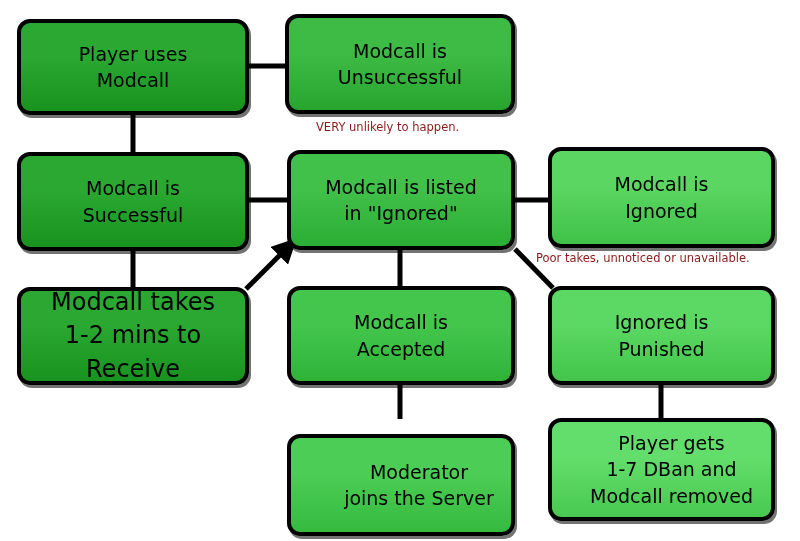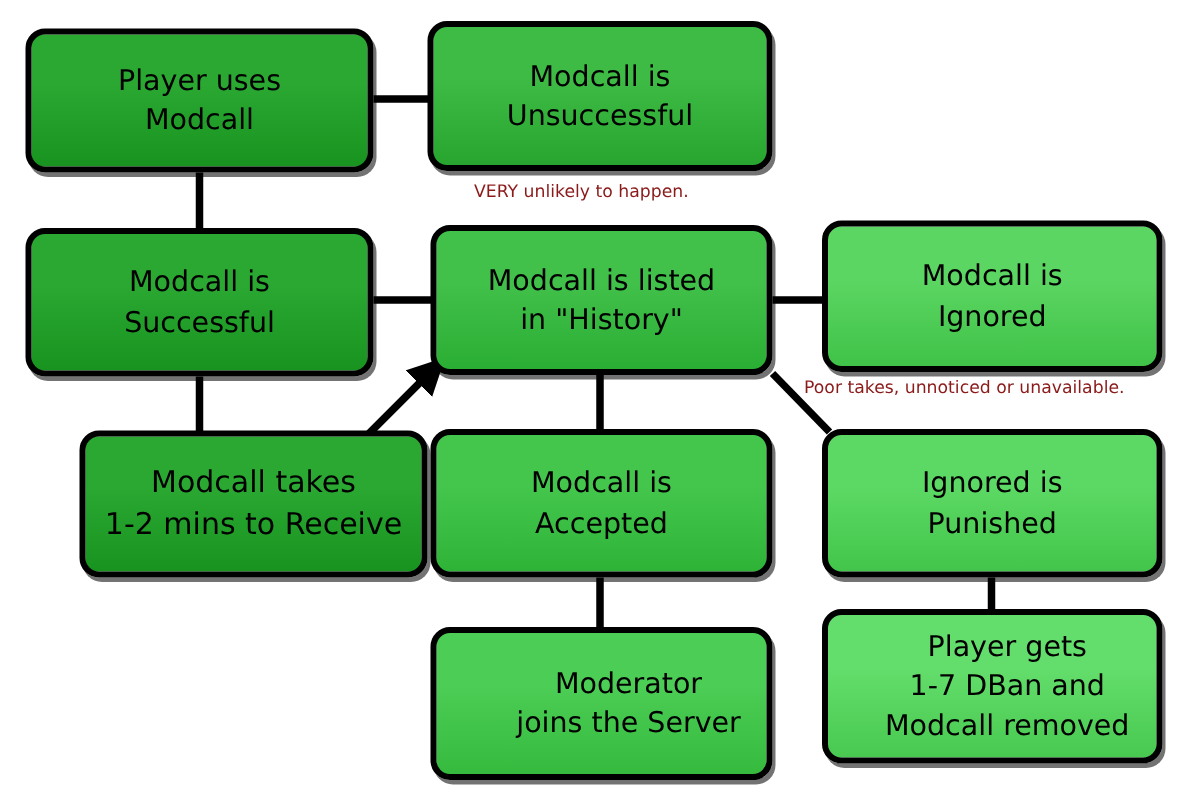--- a/index.html
+++ b/index.html
@@ -78,32 +78,32 @@
   </svg>
 
   <div id="node-layer">
       <div class="node" style="left: 17px; top: 19px; width: 232px; height: 96px; font-size: 19px; background: linear-gradient(rgb(42, 168, 50) 0%, rgb(42, 168, 50) 38%, rgb(24, 147, 31) 100%); border-color: rgb(0, 0, 0);"><span class="ntext">Player uses
 Modcall</span></div>
       <div class="node" style="left: 285px; top: 14px; width: 230px; height: 100px; font-size: 19px; background: linear-gradient(rgb(61, 187, 69) 0%, rgb(61, 187, 69) 38%, rgb(39, 165, 47) 100%); border-color: rgb(0, 0, 0);"><span class="ntext">Modcall is
 Unsuccessful</span></div>
       <div class="node" style="left: 17px; top: 152px; width: 232px; height: 99px; font-size: 19px; background: linear-gradient(rgb(42, 168, 50) 0%, rgb(42, 168, 50) 38%, rgb(24, 147, 31) 100%); border-color: rgb(0, 0, 0);"><span class="ntext">Modcall is
 Successful</span></div>
       <div class="node" style="left: 287px; top: 150px; width: 228px; height: 100px; font-size: 19px; background: linear-gradient(rgb(65, 192, 74) 0%, rgb(65, 192, 74) 38%, rgb(43, 174, 52) 100%); border-color: rgb(0, 0, 0);"><span class="ntext">Modcall is listed
-in "History"</span></div>
+in "Ignored"</span></div>
       <div class="node" style="left: 548px; top: 147px; width: 227px; height: 101px; font-size: 19px; background: linear-gradient(rgb(91, 214, 98) 0%, rgb(91, 214, 98) 38%, rgb(64, 194, 72) 100%); border-color: rgb(0, 0, 0);"><span class="ntext">Modcall is
 Ignored</span></div>
-      <div class="node" style="left: 17px; top: 287px; width: 232px; height: 98px; font-size: 20px; background: linear-gradient(rgb(42, 168, 50) 0%, rgb(42, 168, 50) 38%, rgb(24, 147, 31) 100%); border-color: rgb(0, 0, 0); margin-left: 36px;"><span class="ntext">Modcall takes
+      <div class="node" style="left: 17px; top: 287px; width: 232px; height: 98px; font-size: 24px; background: linear-gradient(rgb(42, 168, 50) 0%, rgb(42, 168, 50) 38%, rgb(24, 147, 31) 100%); border-color: rgb(0, 0, 0);"><span class="ntext">Modcall takes
 1-2 mins to Receive</span></div>
       <div class="node" style="left: 287px; top: 286px; width: 228px; height: 99px; font-size: 19px; background: linear-gradient(rgb(68, 198, 77) 0%, rgb(68, 198, 77) 38%, rgb(46, 179, 55) 100%); border-color: rgb(0, 0, 0);"><span class="ntext">Modcall is
 Accepted</span></div>
       <div class="node" style="left: 548px; top: 286px; width: 227px; height: 99px; font-size: 19px; background: linear-gradient(rgb(92, 217, 100) 0%, rgb(92, 217, 100) 38%, rgb(66, 197, 74) 100%); border-color: rgb(0, 0, 0);"><span class="ntext">Ignored is
 Punished</span></div>
-      <div class="node" style="left: 287px; top: 418px; width: 228px; height: 102px; font-size: 19px; background: linear-gradient(rgb(76, 205, 85) 0%, rgb(76, 205, 85) 38%, rgb(53, 186, 62) 100%); border-color: rgb(0, 0, 0); padding-left: 36px;"><span class="ntext">Moderator
+      <div class="node" style="left: 287px; top: 434px; width: 228px; height: 102px; font-size: 19px; background: linear-gradient(rgb(76, 205, 85) 0%, rgb(76, 205, 85) 38%, rgb(53, 186, 62) 100%); border-color: rgb(0, 0, 0); padding-left: 36px;"><span class="ntext">Moderator
 joins the Server</span></div>
-      <div class="node" style="left: 548px; top: 406px; width: 227px; height: 103px; font-size: 19px; background: linear-gradient(rgb(99, 221, 107) 0%, rgb(99, 221, 107) 38%, rgb(72, 201, 80) 100%); border-color: rgb(0, 0, 0); padding-left: 20px;"><span class="ntext">Player gets
+      <div class="node" style="left: 548px; top: 418px; width: 227px; height: 103px; font-size: 19px; background: linear-gradient(rgb(99, 221, 107) 0%, rgb(99, 221, 107) 38%, rgb(72, 201, 80) 100%); border-color: rgb(0, 0, 0); padding-left: 20px;"><span class="ntext">Player gets
 1-7 DBan and
 Modcall removed</span></div>
     </div>
   <div id="ann-layer">
       <div class="ann" style="left: 316px; top: 120px; color: rgb(139, 26, 26); text-align: right;">VERY unlikely to happen.</div>
       <div class="ann" style="left: 536px; top: 251px; color: rgb(139, 26, 26);">Poor takes, unnoticed or unavailable.</div>
     </div>
 </div>
 
 </body></html>

